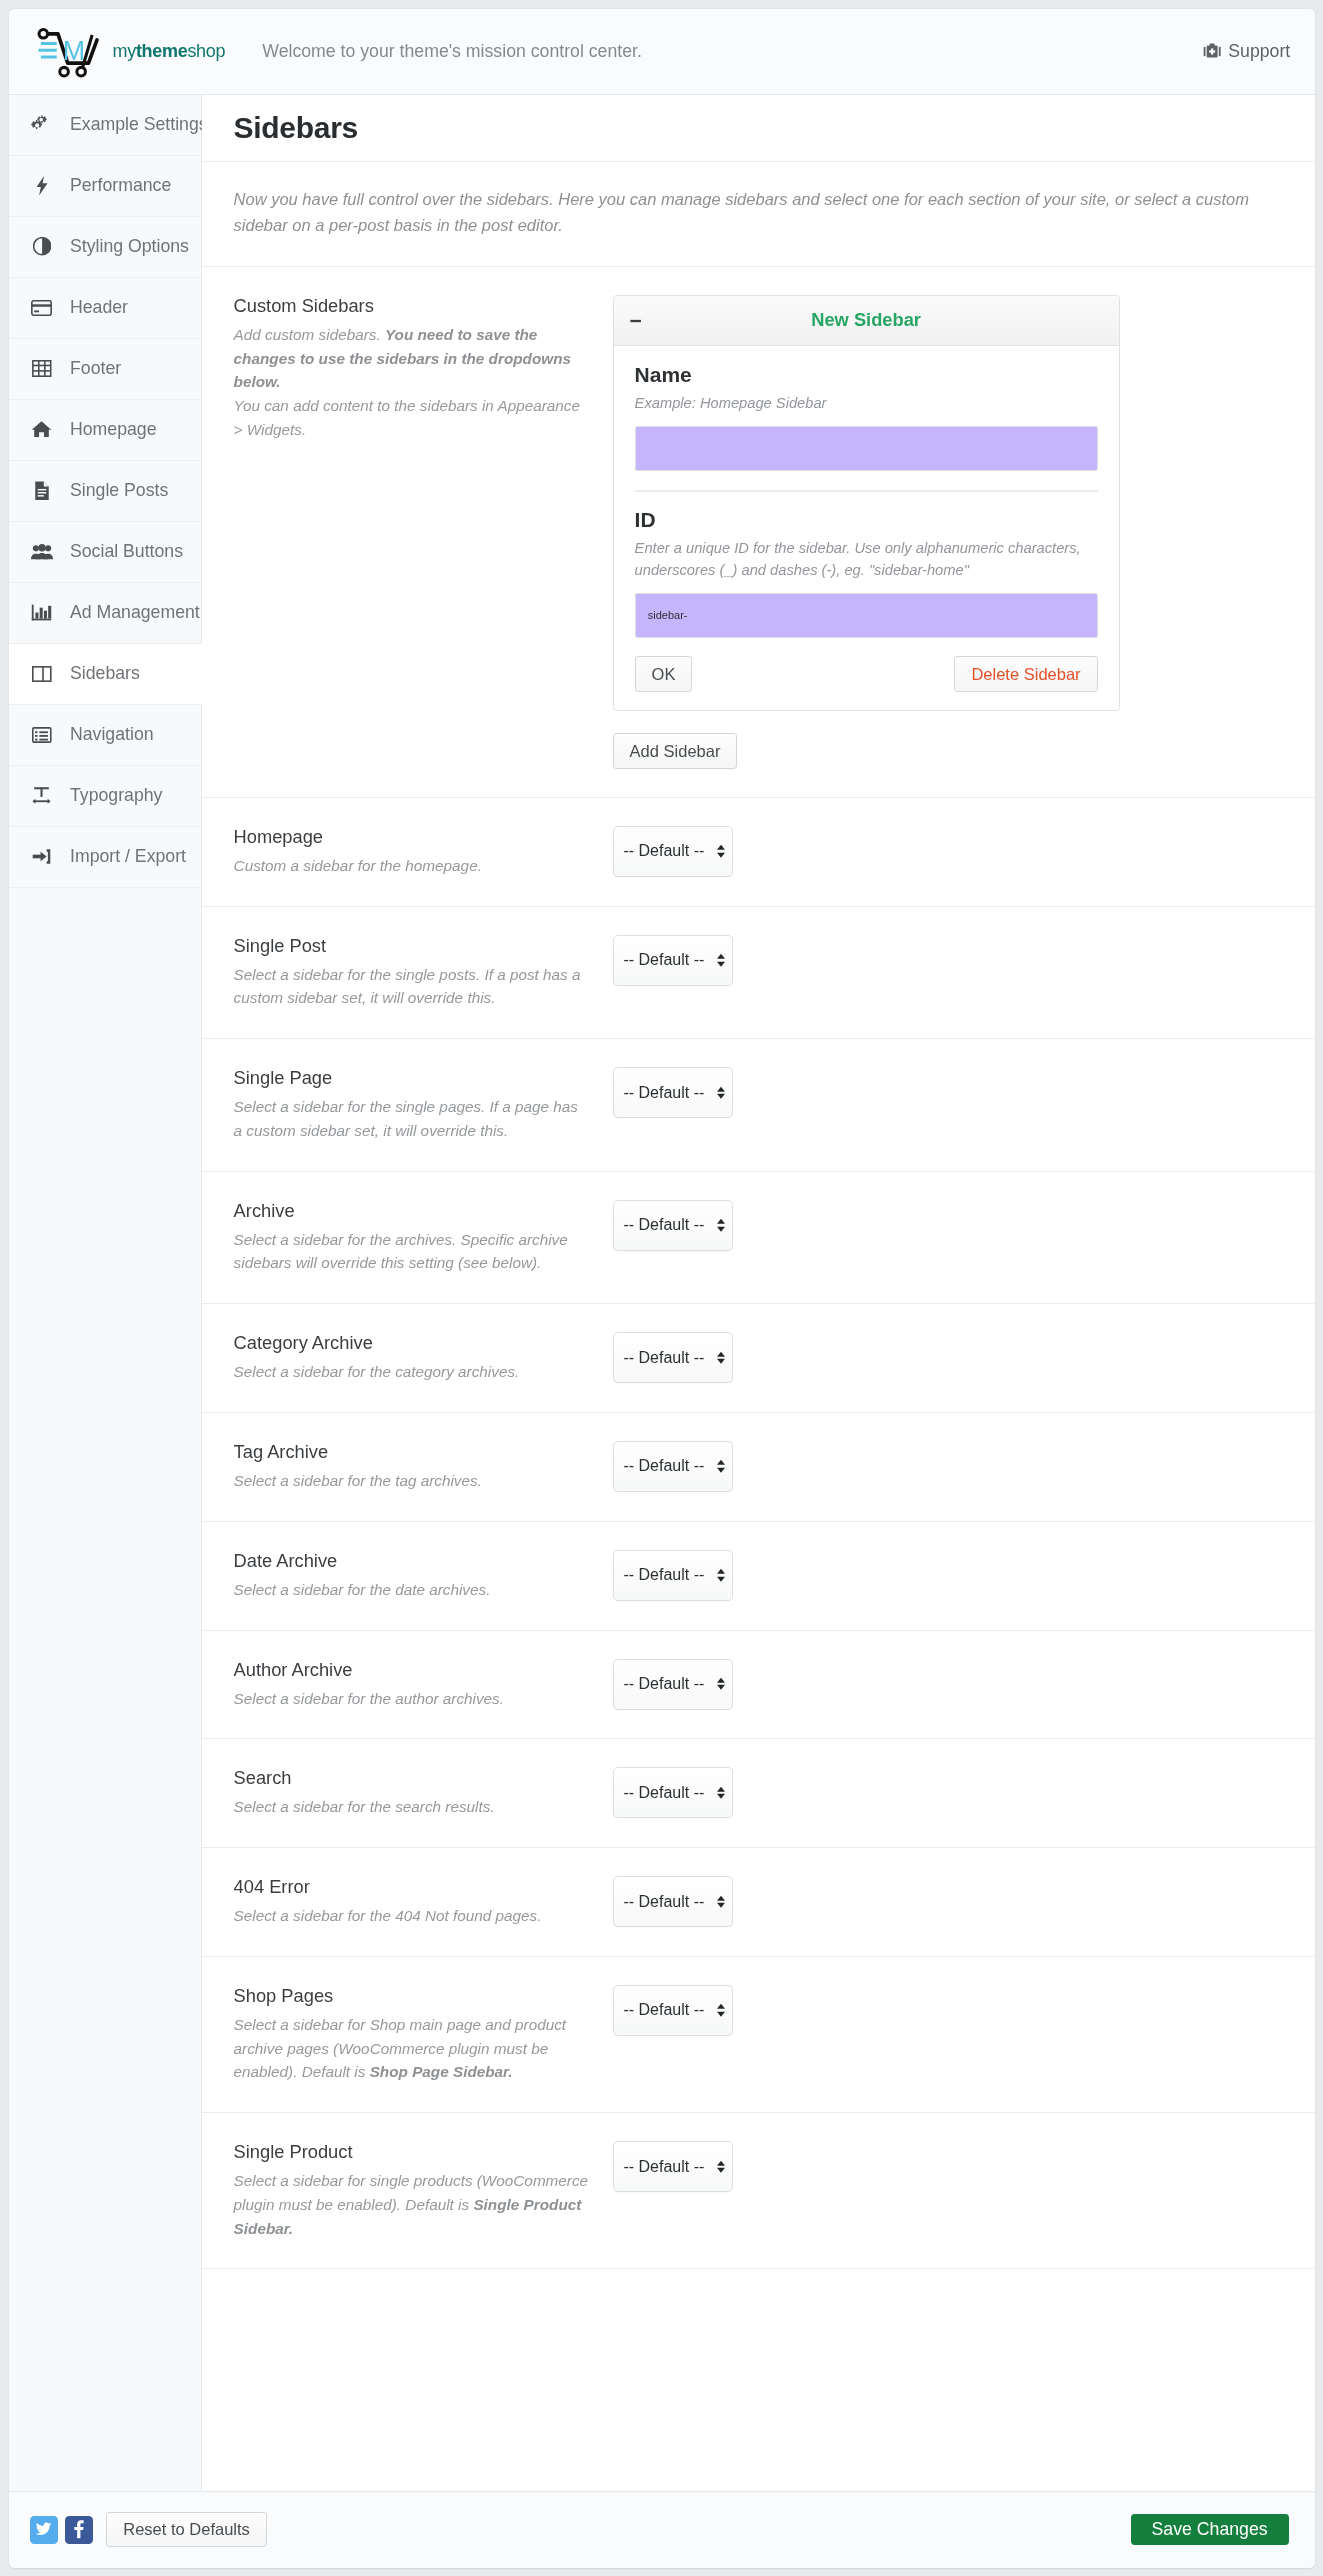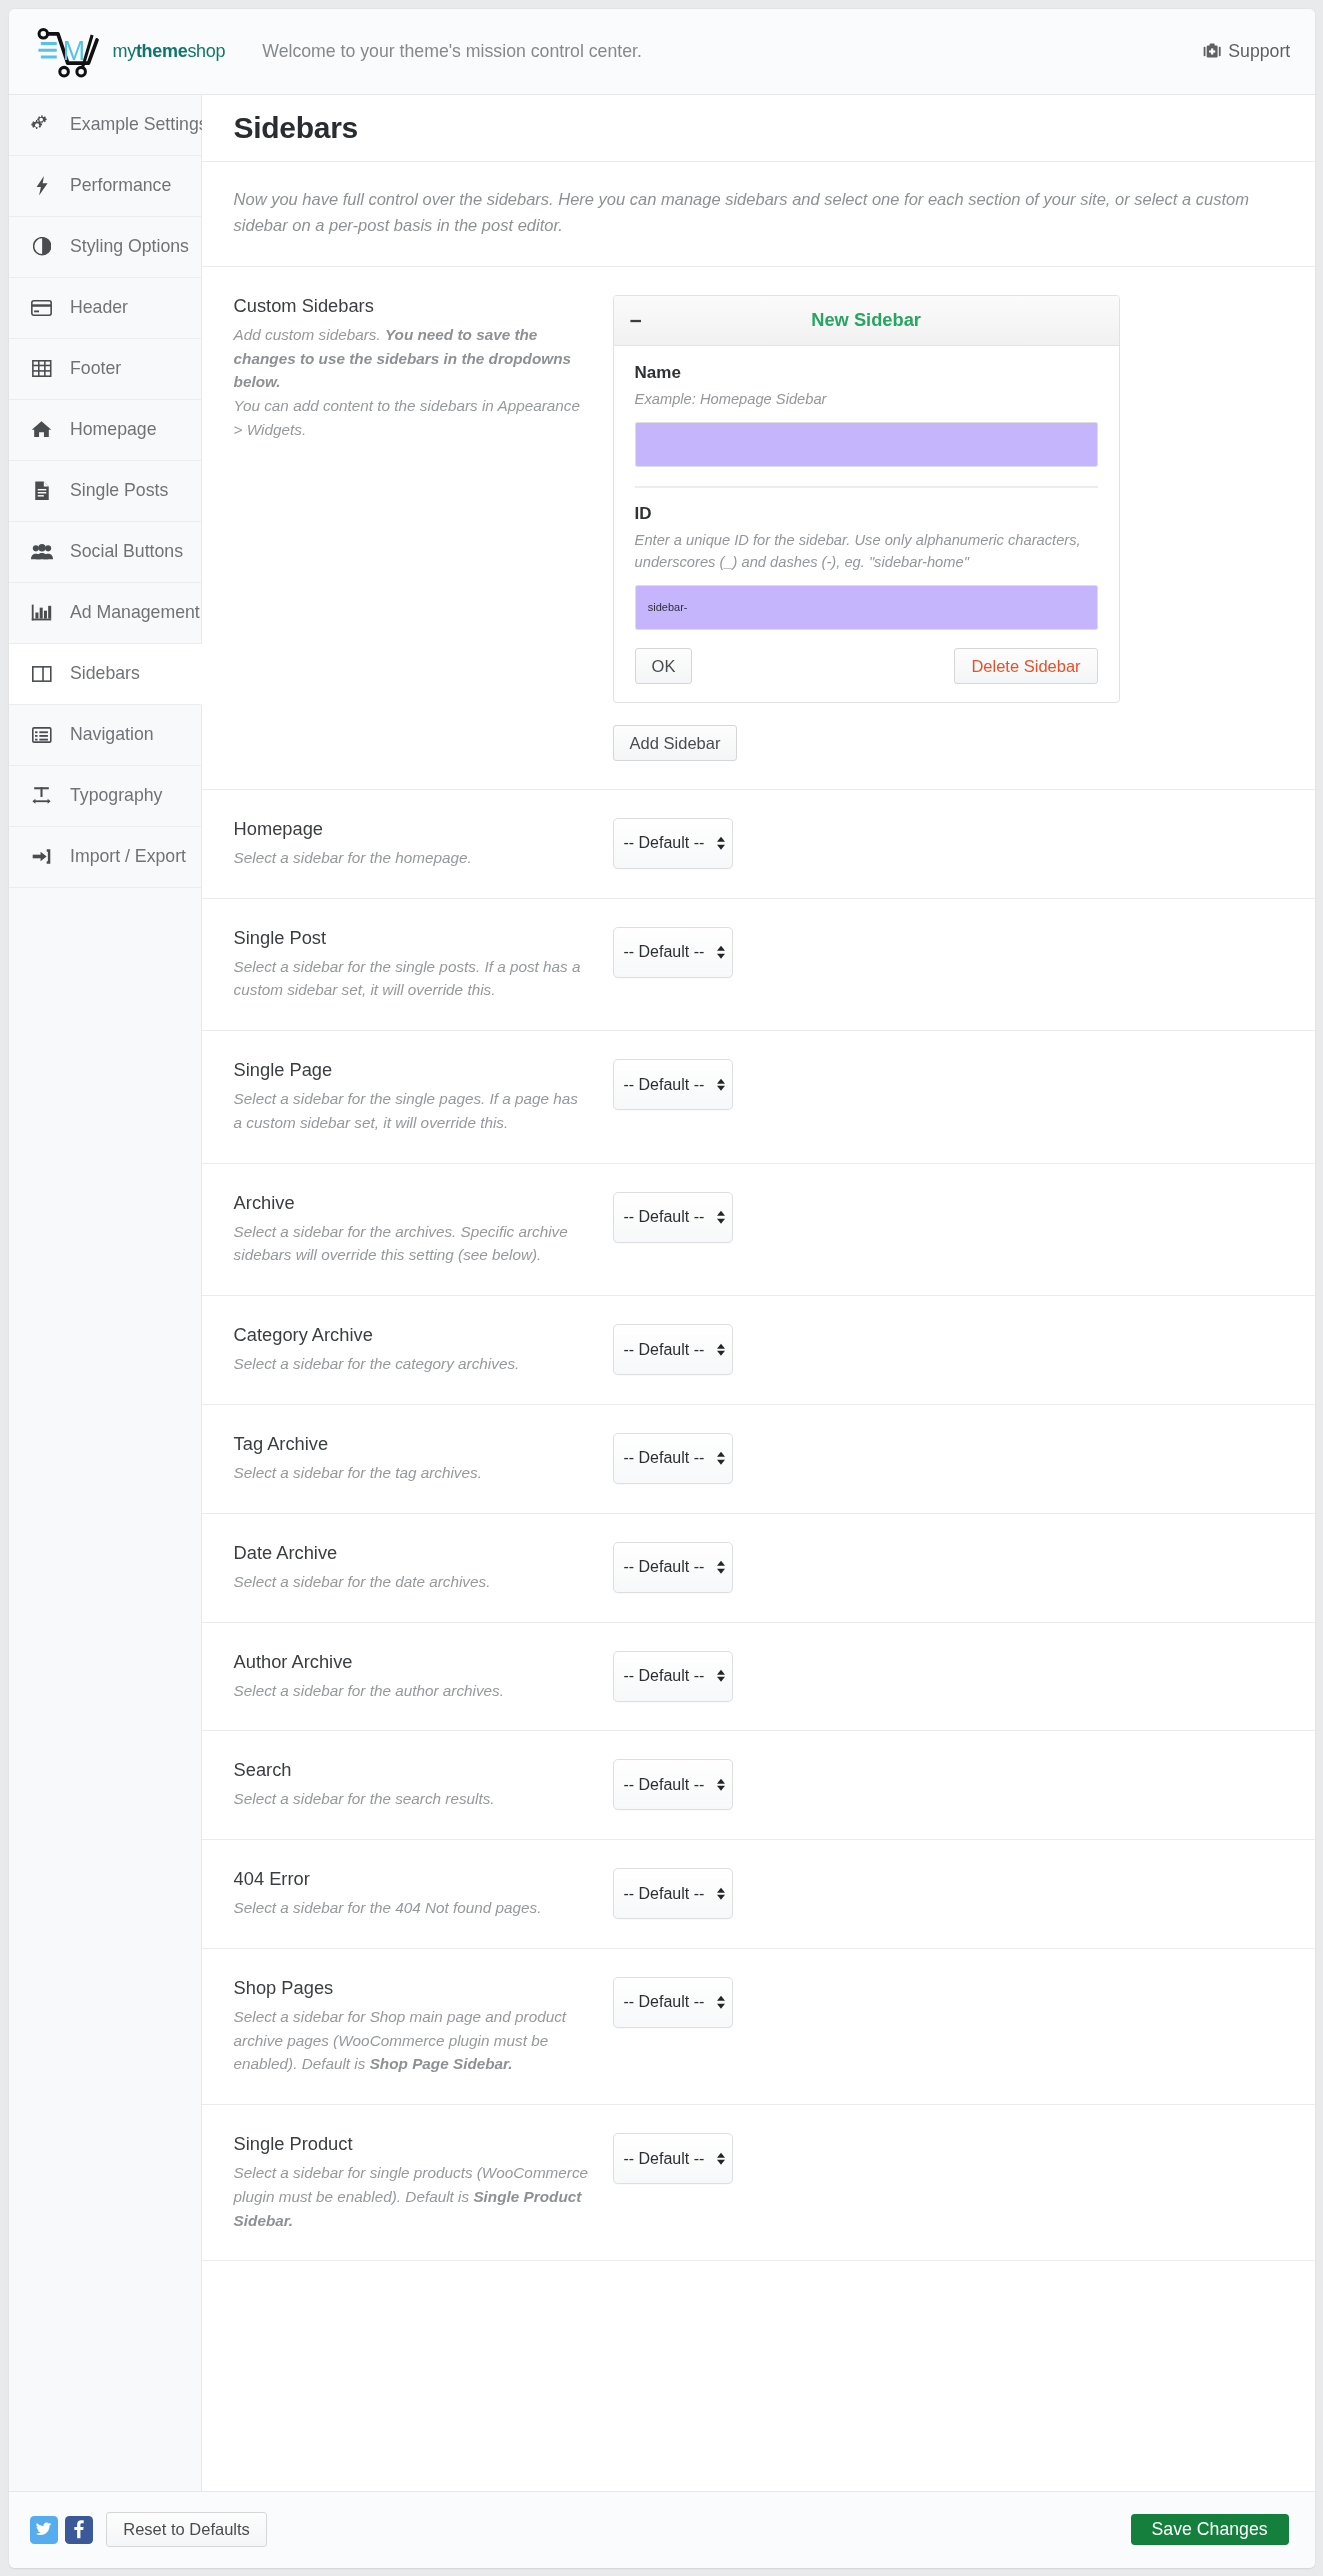--- a/index.html
+++ b/index.html
@@ -122,21 +122,21 @@
   }
   .sb-toggle {
     position: absolute; left: 16px; top: 50%; transform: translateY(-50%);
     font-size: 21px; color: #3a3d40; font-weight: bold; line-height: 1; cursor: pointer;
   }
   .sb-panel-title {
     flex: 1; text-align: center;
     font-size: 18.3px; font-weight: bold; color: #27a563;
   }
   .sb-panel-body { padding: 17px 21px 18.3px 21px; }
-  .sb-field-label { font-size: 17px; font-weight: bold; color: #2f3235; margin-bottom: 4.9px; }
+  .sb-field-label { font-size: 21px; font-weight: bold; color: #2f3235; margin-bottom: 4.9px; }
   .sb-field-hint {
     font-size: 14.7px; font-style: italic; color: #93969a; line-height: 1.5; margin-bottom: 12.2px;
   }
   .sb-input {
     width: 100%; height: 45px;
     border: 1.2px solid #dcdee0; border-radius: 2.4px;
     background: #c4b5fd;
     font-size: 11px; color: #2f3235;
     padding: 0 12.2px;
     font-family: "Liberation Sans", sans-serif;
@@ -439,21 +439,21 @@
               </div>
             </div>
           </div>
           <button class="btn btn-add">Add Sidebar</button>
         </div>
       </section>
 
       <section class="section">
         <div class="label-col">
           <div class="label-title">Homepage</div>
-          <div class="label-desc">Select a sidebar for the homepage.</div>
+          <div class="label-desc">Custom a sidebar for the homepage.</div>
         </div>
         <div class="field-col">
           <span class="select-wrap">
             <span class="select-box">-- Default --</span>
             <span class="select-arrows">
                 <i class="up"></i>
                 <i class="dn"></i>
               </span>
           </span>
         </div>

